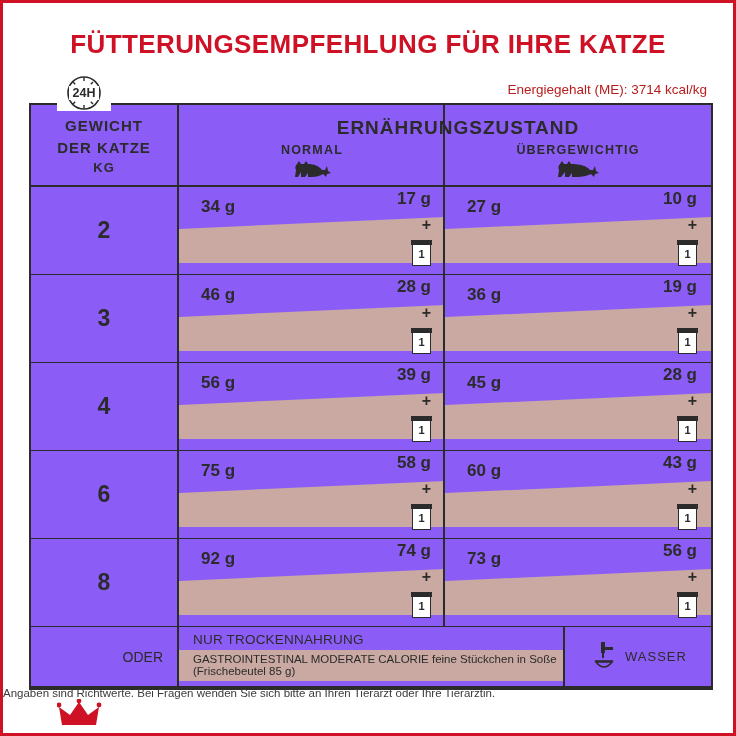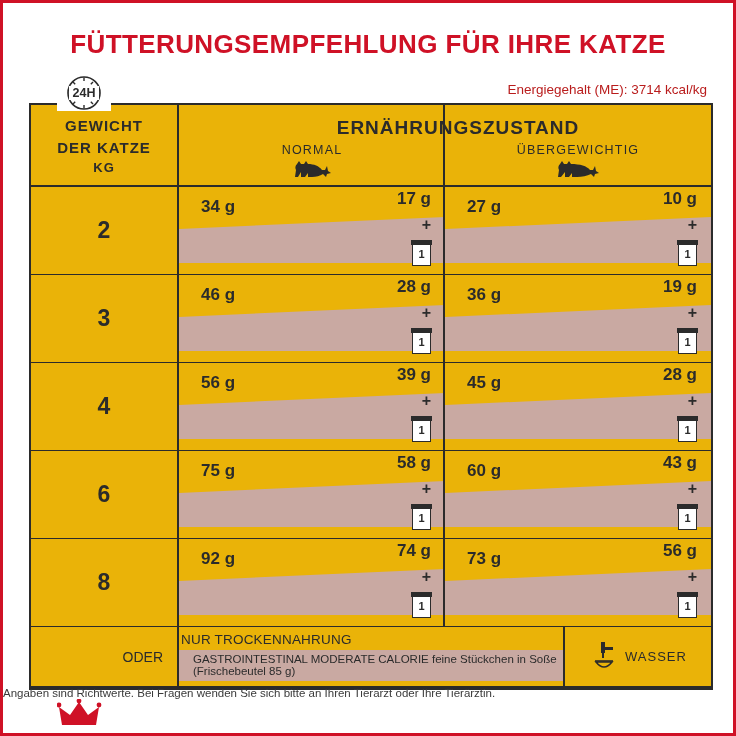--- a/index.html
+++ b/index.html
@@ -45,21 +45,21 @@
     z-index: 5;
   }
   .clock svg { display: block; }
 
   .table {
     position: absolute;
     left: 26px;
     top: 100px;
     width: 684px;
     border: 2px solid #2b2b2b;
-    background: #eab308;
+    background: #8b5cf6;
   }
   .header-row {
     display: flex;
     height: 82px;
     border-bottom: 2px solid #2b2b2b;
   }
   .hdr-weight {
     width: 148px;
     border-right: 2px solid #2b2b2b;
     padding-top: 10px;
@@ -84,21 +84,21 @@
     position: absolute;
     bottom: 0;
     left: 0;
     right: 0;
     height: 42px;
   }
   .hdr-col {
     flex: 1;
     text-align: center;
     font-size: 12.5px;
-    font-weight: normal;
+    font-weight: bold;
     letter-spacing: 1.2px;
     position: relative;
   }
   .hdr-col:first-child::after {
     content: "";
     position: absolute;
     right: 0;
     top: -40px;
     bottom: -2px;
     width: 2px;
@@ -195,21 +195,21 @@
     padding-right: 14px;
     font-size: 14px;
   }
   .foot-mid {
     flex: 1;
     position: relative;
     padding: 5px 0 5px 0;
   }
   .f-line1 {
     font-size: 13.5px;
-    padding-left: 2px;
+    padding-left: 14px;
     letter-spacing: .2px;
   }
   .f-band {
     background: #c9a9a2;
     margin-top: 3px;
     padding: 3px 0 4px 14px;
   }
   .f-line2 { font-size: 13.5px; }
   .f-line3 { font-size: 11.5px; }
   .water {

